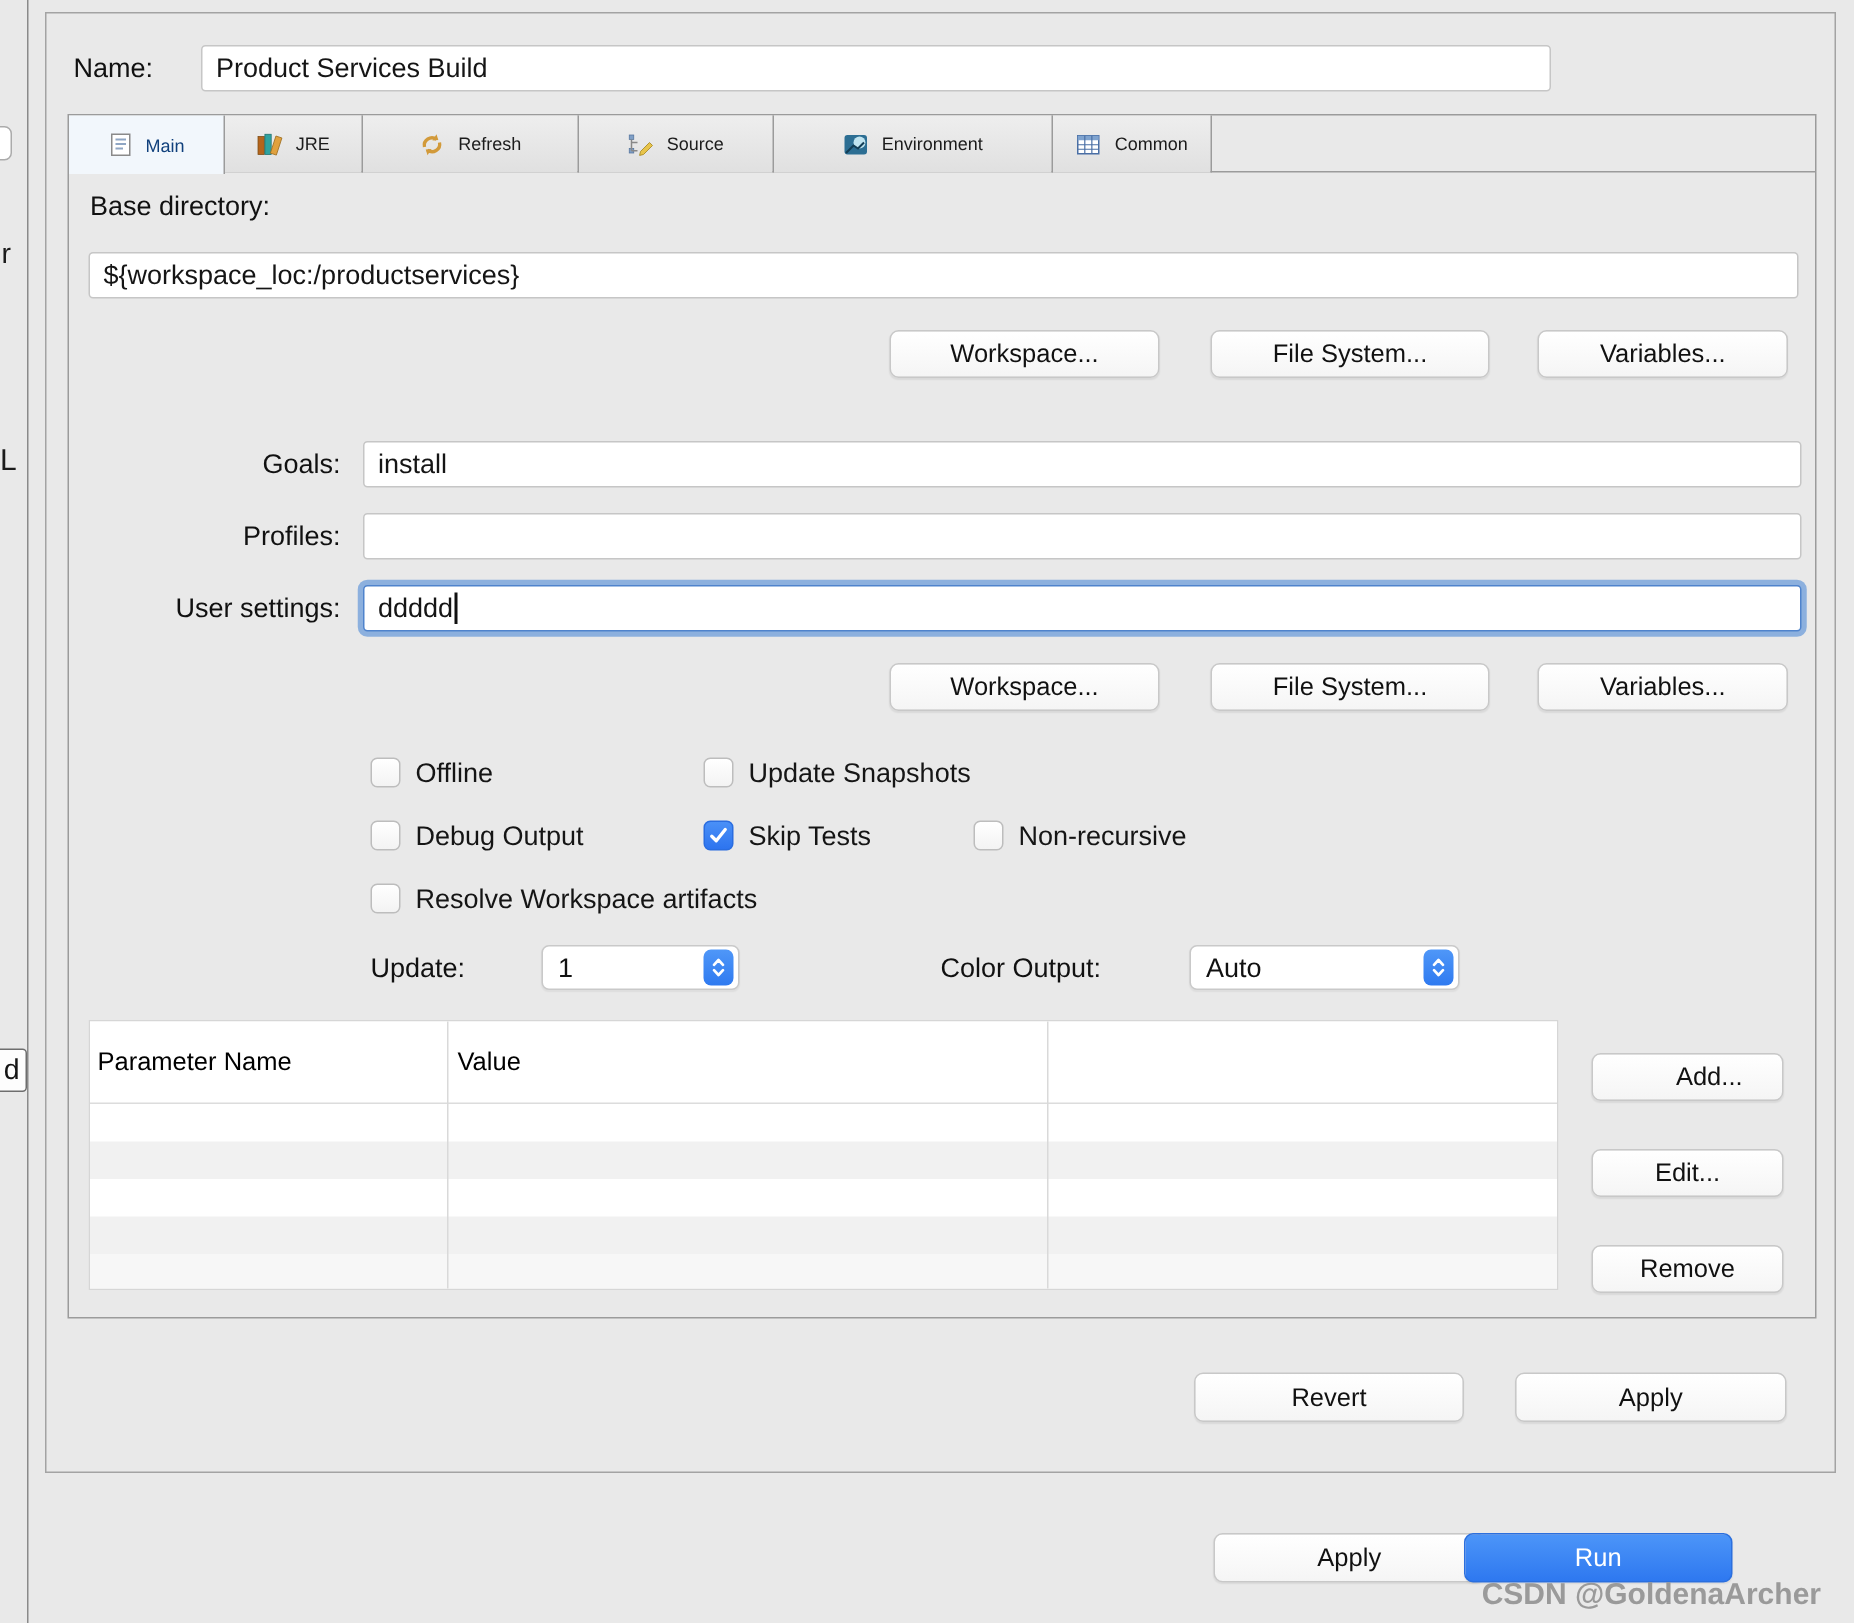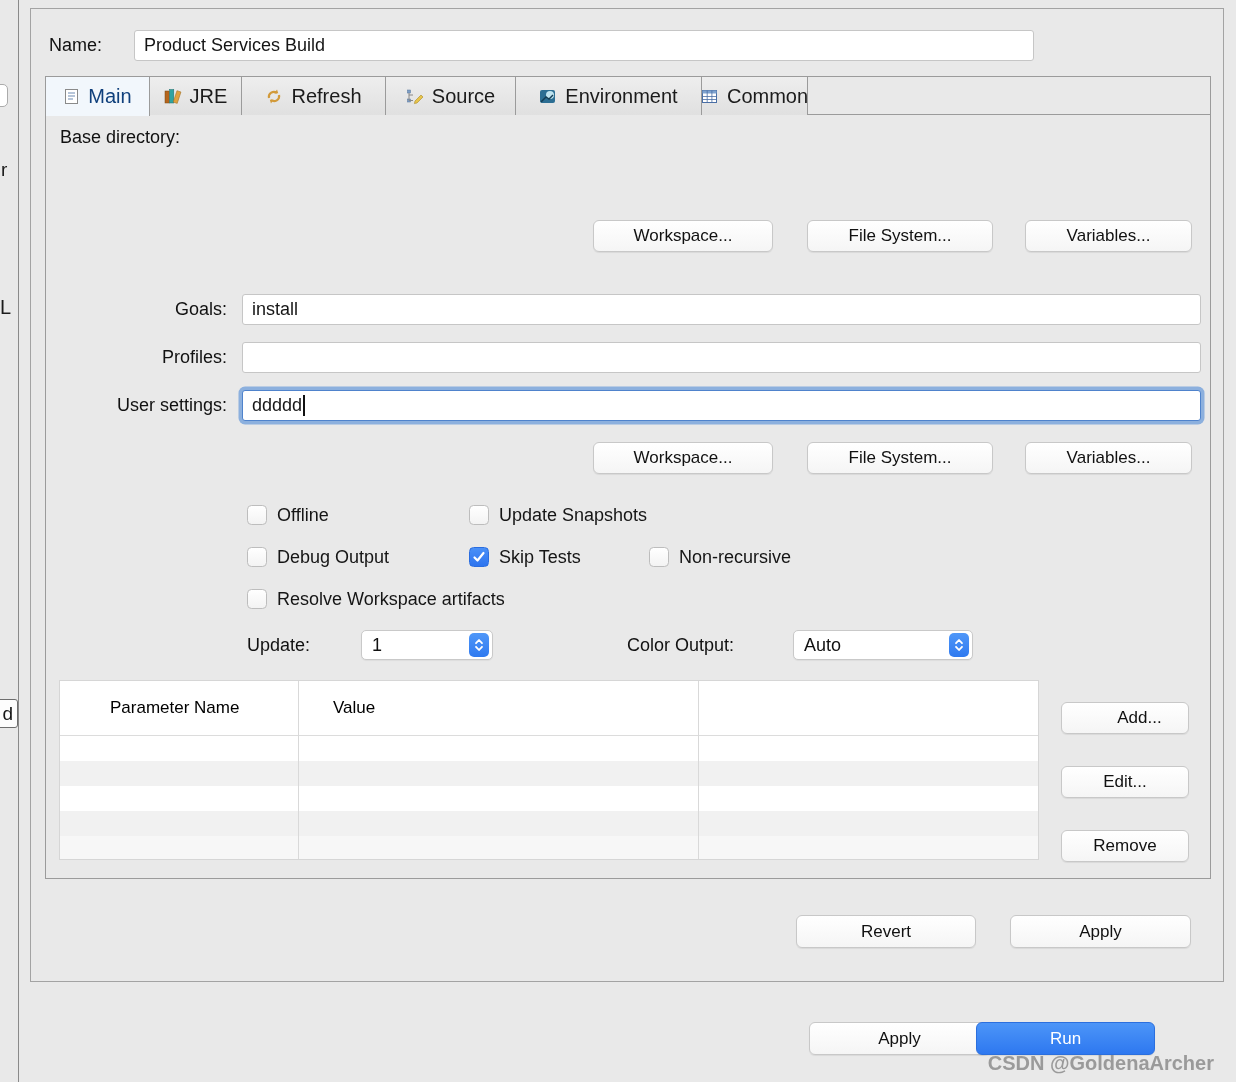--- a/index.html
+++ b/index.html
@@ -70,21 +70,21 @@
   }
   .tabbar {
     position:absolute; left:0; top:0; right:0; height:38px;
     display:flex; border-bottom:1px solid #9b9b9b;
   }
   .tab {
     flex:none; height:38px;
     display:flex; align-items:center; justify-content:center; gap:8px;
     border-right:1px solid #9b9b9b;
     background:linear-gradient(#eeeeee,#e0e0e0);
-    font-size:20px; color:#1b1b1b;
+    font-size:12px; color:#1b1b1b;
   }
   .tab.active {
     background:#f2f7fc; color:#10407c;
     height:39px; margin-bottom:-1px; z-index:2;
   }
   .tab-icon { display:flex; align-items:center; }
 
   .tab-content { position:absolute; left:0; top:38px; right:0; bottom:0; }
 
   .rlabel { text-align:right; width:170px; left:11px; line-height:31px; }
@@ -120,21 +120,21 @@
   
   .param-table {
     position:absolute; left:13px; top:565px; width:980px; height:180px;
     background:#ffffff; border:1px solid #d6d6d6;
   }
   .pt-header {
     position:absolute; left:0; right:0; top:0; height:55px;
     background:#ffffff; border-bottom:1px solid #dcdcdc;
     display:flex; align-items:center; font-size:17px; color:#000;
   }
-  .pt-c1 { width:238px; padding-left:22px;margin-left:28px; }
+  .pt-c1 { width:238px; padding-left:5px; }
   .pt-c2 { width:400px; padding-left:7px; }
   .pt-row { position:absolute; left:0; right:0; height:25px; }
   .pt-sep { position:absolute; top:0; bottom:0; width:1px; background:#d9d9d9; }
 
   .watermark {
     position:absolute; right:22px; top:1052px;
     font-size:20px; color:rgba(150,150,150,0.95);font-weight:bold;
   }
 </style>
 </head>
@@ -226,20 +226,21 @@
             </svg>
         </span>
         <span>Common</span>
       </div>
 
     </div>
 
     <div class="tab-content">
 
       <div class="label" style="left:14px; top:12px;">Base directory:</div>
+      <input class="field" style="left: 13px; top: 53px; width: 1140px;" readonly="" value="${workspace_loc:/productservices}">
 
       <div class="btn" style="left:547px; top:105px; width:180px;">Workspace...</div>
       <div class="btn" style="left:761px; top:105px; width:186px;">File System...</div>
       <div class="btn" style="left:979px; top:105px; width:167px;">Variables...</div>
 
       <div class="label rlabel" style="top:179px;">Goals:</div>
       <input class="field" style="left: 196px; top: 179px; width: 959px;" readonly="" value="install">
 
       <div class="label rlabel" style="top:227px;">Profiles:</div>
       <input class="field" style="left: 196px; top: 227px; width: 959px;" readonly="" value="">

